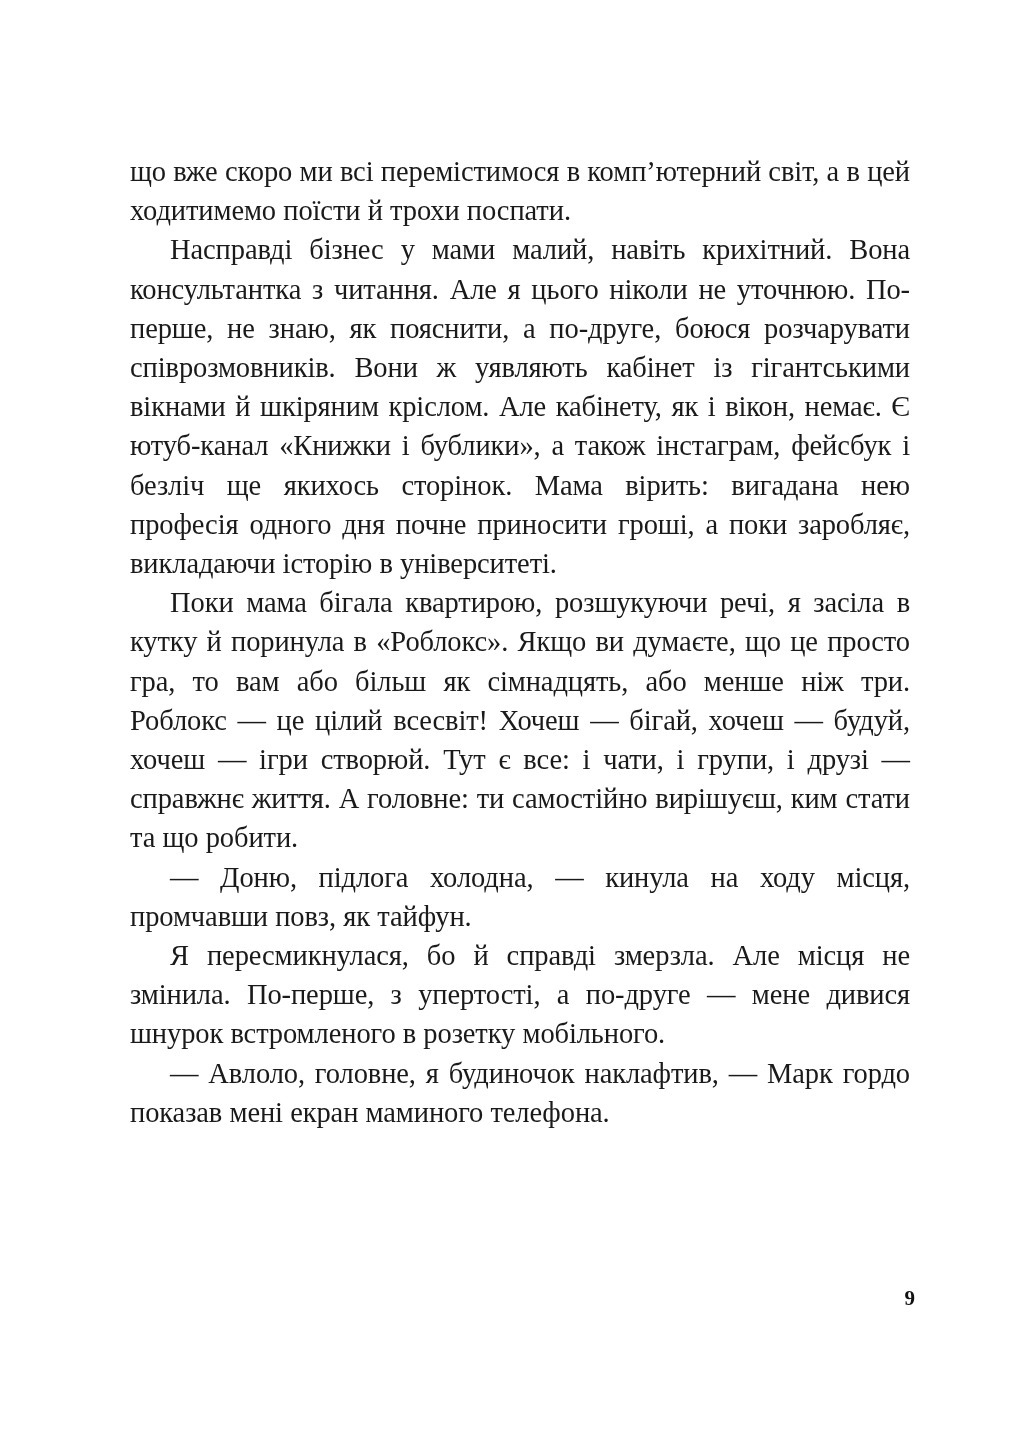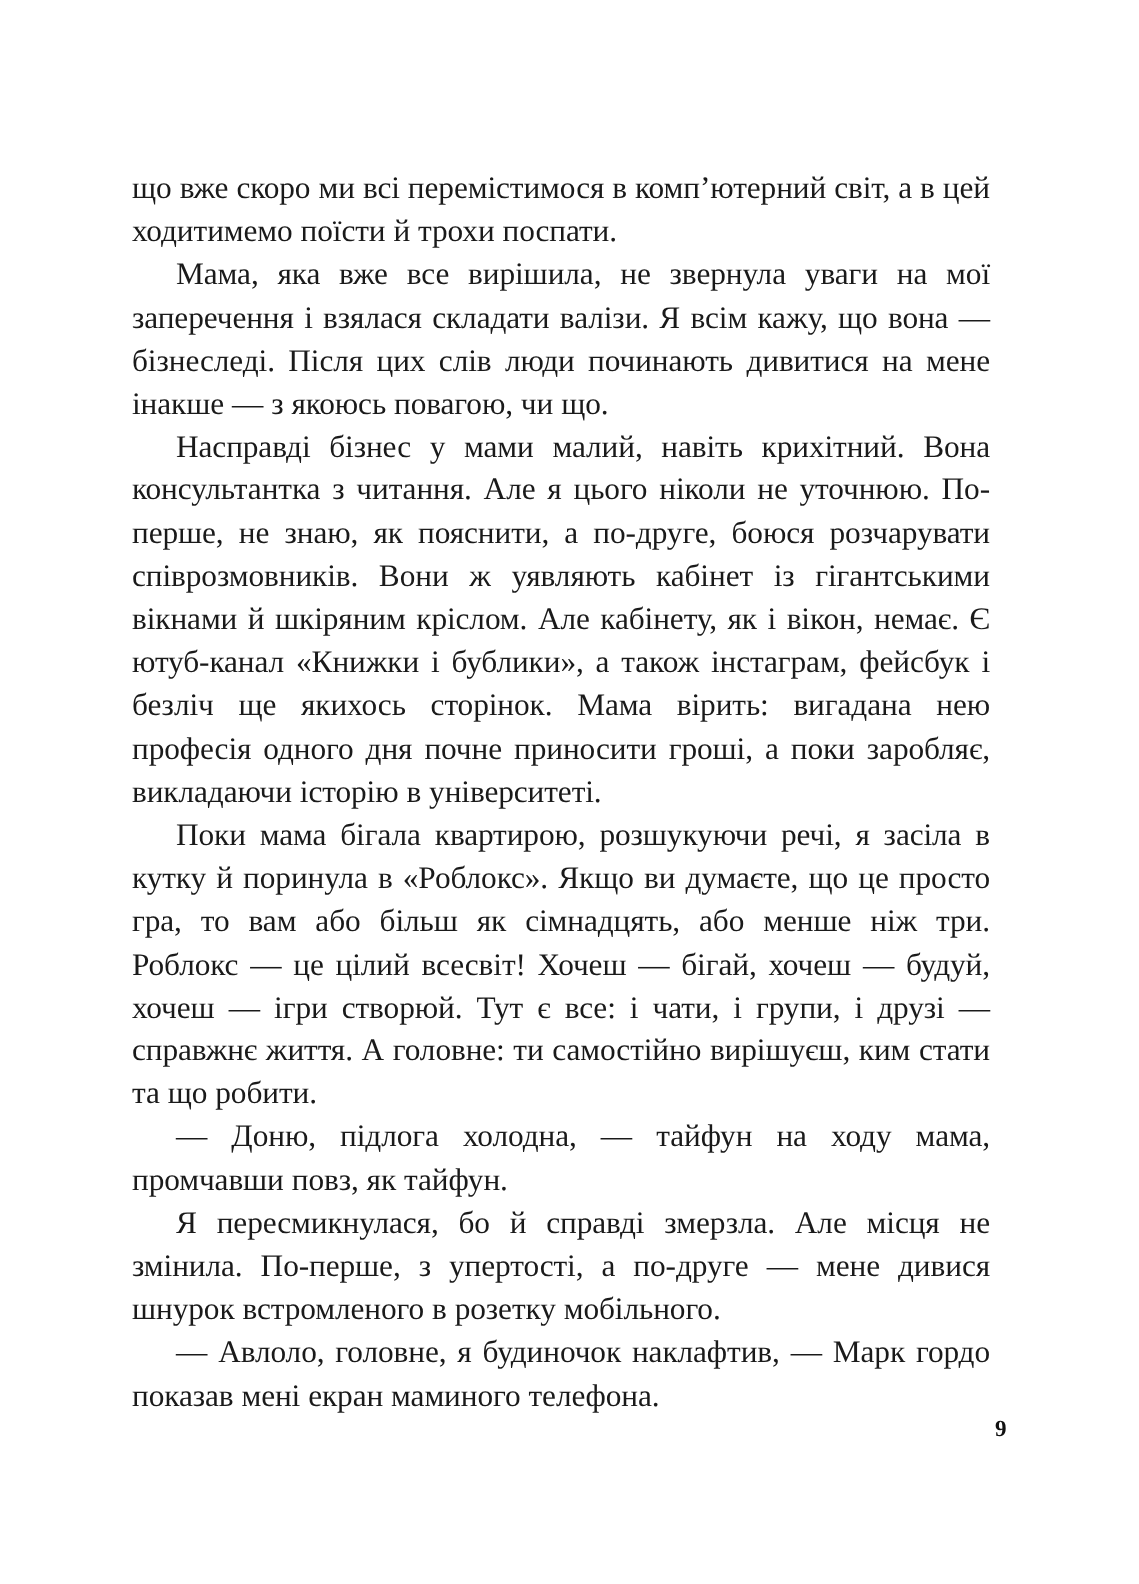--- a/index.html
+++ b/index.html
@@ -13,21 +13,21 @@
     position: relative;
     width: 1035px;
     height: 1440px;
     background: #ffffff;
     overflow: hidden;
     box-sizing: border-box;
   }
 
   .text-block {
     position: absolute;
-    left: 120px;
+    left: 130px;
     top: 152px;
     width: 780px;
   }
 
   .para {
     margin: 0;
     font-family: "Liberation Serif", "DejaVu Serif", serif;
     font-size: 28.5px;
     line-height: 39.2px;
     color: #1a1a1a;
@@ -58,27 +58,26 @@
 </style>
 </head>
 <body>
 
 <div class="page">
 
   <div class="text-block">
 
     <p class="para no-indent">що вже скоро ми всі перемістимося в комп’ютерний світ, а в цей ходитимемо поїсти й трохи поспати.</p>
 
-    <p class="para">Мама, яка вже все вирішила, не звернула уваги на мої заперечення і взялася складати валізи. Я всім кажу, що вона — бізнеследі. Після цих слів люди починають дивитися на мене інакше — з якоюсь повагою, чи що.</p>
 
     <p class="para">Насправді бізнес у мами малий, навіть крихітний. Вона консультантка з читання. Але я цього ніколи не уточнюю. По-перше, не знаю, як пояснити, а по-друге, боюся розчарувати співрозмовників. Вони ж уявляють кабінет із гігантськими вікнами й шкіряним кріслом. Але кабінету, як і вікон, немає. Є ютуб-канал «Книжки і бублики», а також інстаграм, фейсбук і безліч ще якихось сторінок. Мама вірить: вигадана нею професія одного дня почне приносити гроші, а поки заробляє, викладаючи історію в університеті.</p>
 
     <p class="para">Поки мама бігала квартирою, розшукуючи речі, я засіла в кутку й поринула в «Роблокс». Якщо ви думаєте, що це просто гра, то вам або більш як сімнадцять, або менше ніж три. Роблокс — це цілий всесвіт! Хочеш — бігай, хочеш — будуй, хочеш — ігри створюй. Тут є все: і чати, і групи, і друзі — справжнє життя. А головне: ти самостійно вирішуєш, ким стати та що робити.</p>
 
-    <p class="para">— Доню, підлога холодна, — тайфун на ходу мама, промчавши повз, як тайфун.</p>
+    <p class="para">— Доню, підлога холодна, — кинула на ходу місця, промчавши повз, як тайфун.</p>
 
     <p class="para">Я пересмикнулася, бо й справді змерзла. Але місця не змінила. По-перше, з упертості, а по-друге — мене дивися шнурок встромленого в розетку мобільного.</p>
 
     <p class="para">— Авлоло, головне, я будиночок наклафтив, — Марк гордо показав мені екран маминого телефона.</p>
 
   </div>
 
   <div class="page-number">9</div>
 
 </div>

